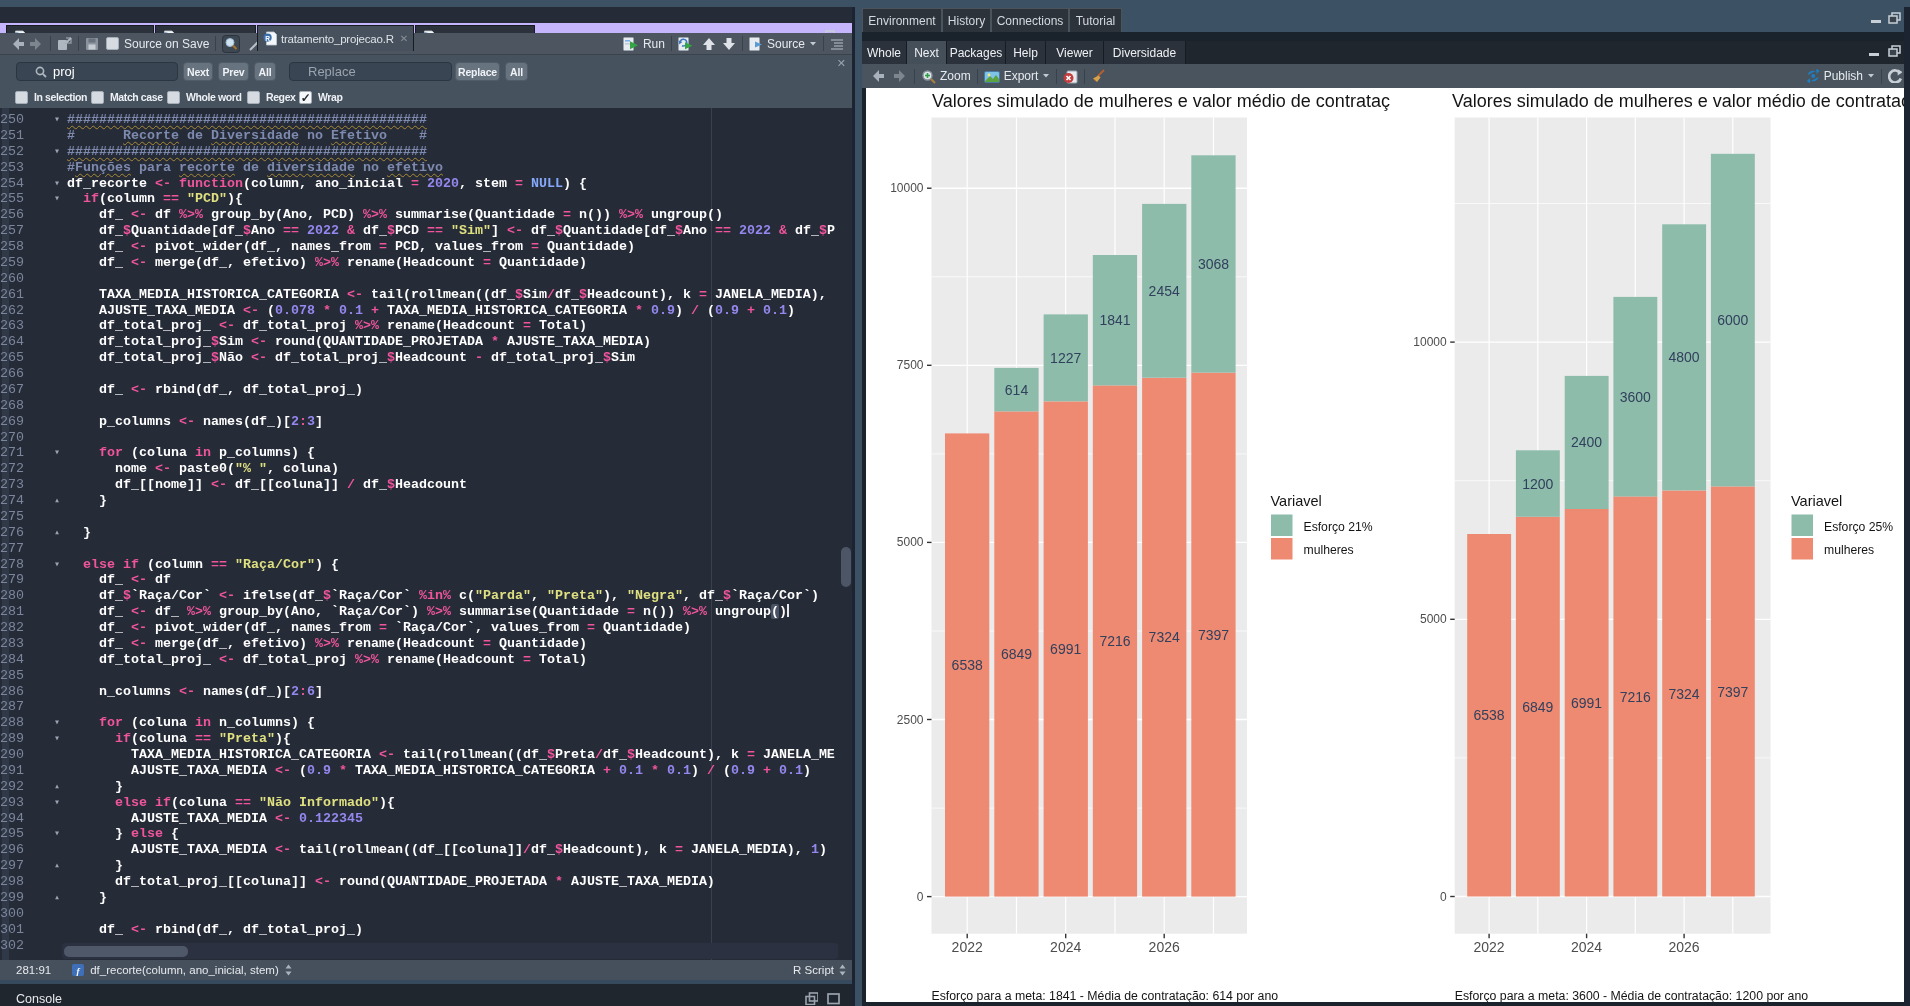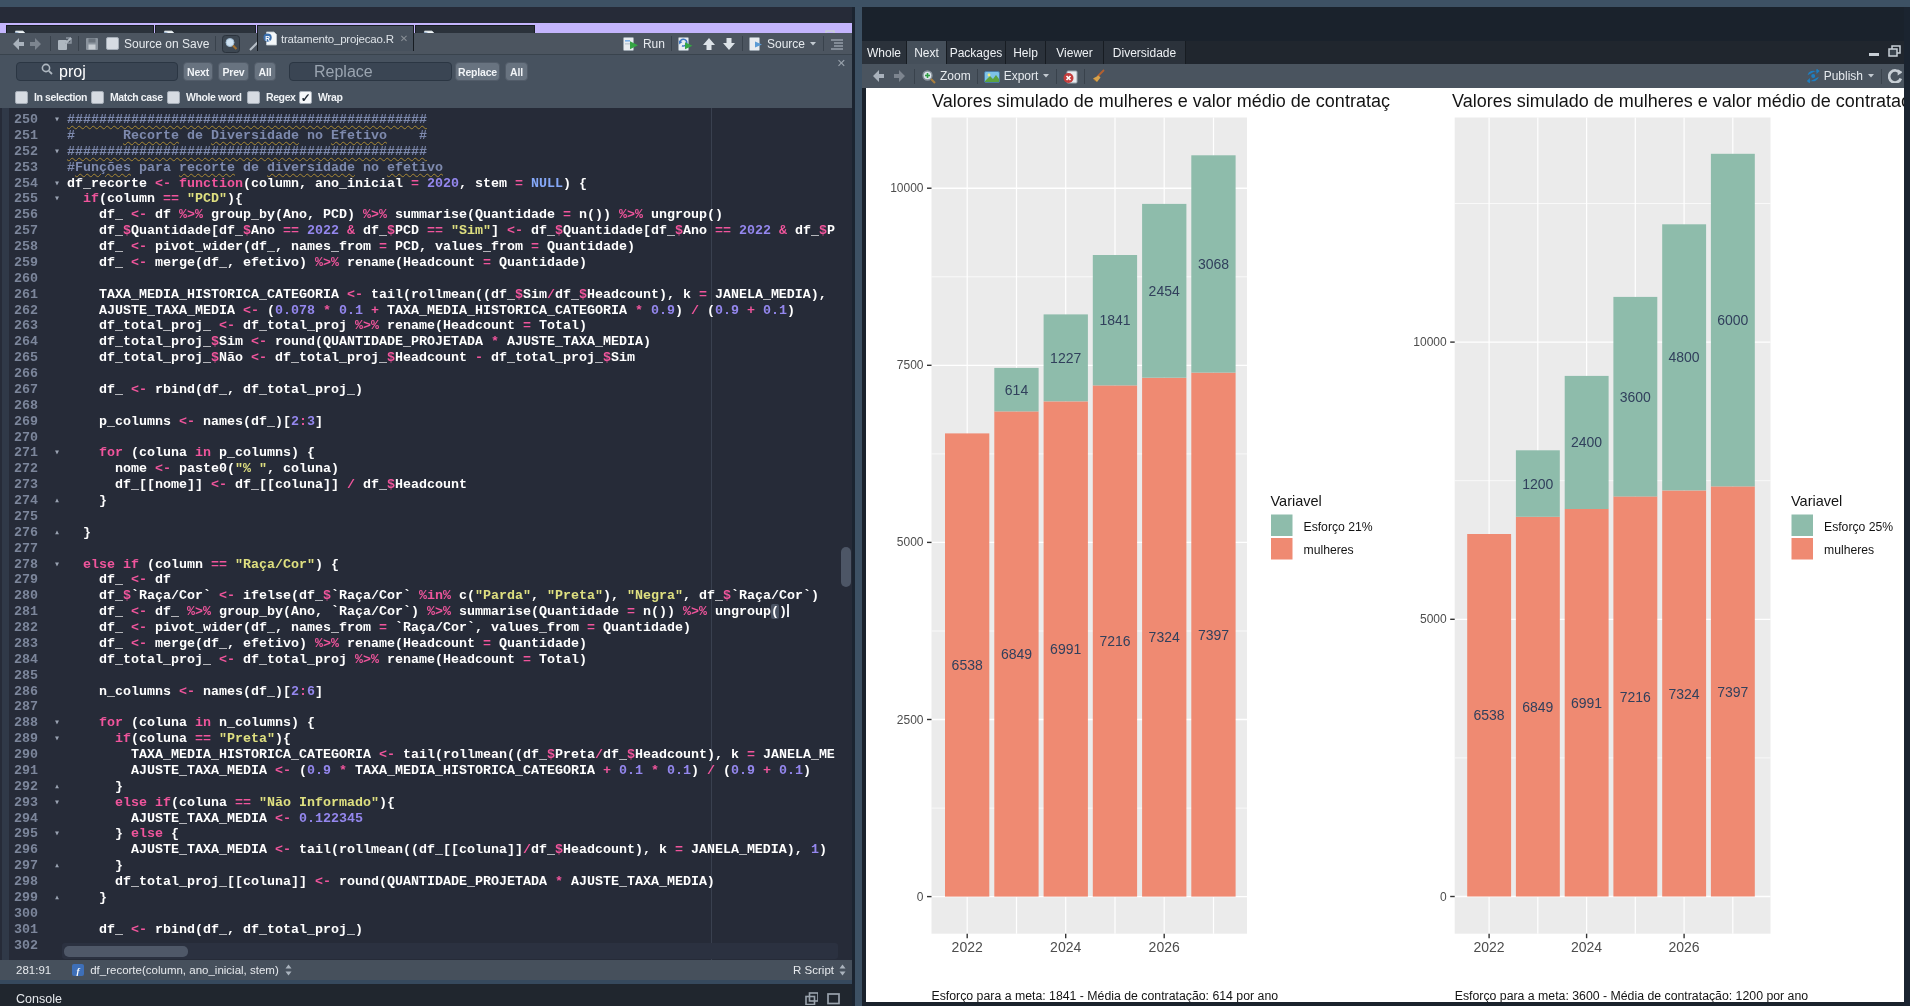--- a/index.html
+++ b/index.html
@@ -9,31 +9,31 @@
 #tabbar{position:absolute;left:0;top:16px;width:852px;height:26px;background:#c4b5fd}
 .tab{position:absolute;top:2px;height:24px;background:#2b323b;border:1px solid #171c22;border-bottom:none;color:#dde2e7;font-size:11.5px;letter-spacing:-0.2px;display:flex;align-items:center;padding:0 5px;gap:4px;white-space:nowrap;overflow:hidden}
 .tab.act{background:#47515d;height:26px;top:2px;z-index:2}
 .tab b{font-weight:normal;color:#8a9097;font-size:10px;margin-left:2px}
 .tab svg{flex:0 0 auto}
 #min1{position:absolute;right:16px;top:7px}
 #toolbar1{position:absolute;left:0;top:26px;width:852px;height:21px;background:#4c5560;display:flex;align-items:center;color:#e6eaee;font-size:12px}
 .sep{width:1px;height:15px;background:#39424c;margin:0 6px}
 .ti{display:flex;align-items:center;gap:4px}
 #findbar{position:absolute;left:0;top:47px;width:852px;height:54px;background:#47525f;border-top:1px solid #39434d}
-.inp{position:absolute;top:7px;height:19px;background:#3a4553;border:1px solid #2b3643;border-radius:4px;color:#fff;font-size:16px;display:flex;align-items:flex-start;padding:0 24px;gap:6px}
+.inp{position:absolute;top:7px;height:19px;background:#3a4553;border:1px solid #2b3643;border-radius:4px;color:#fff;font-size:13px;display:flex;align-items:center;padding:0 18px;gap:6px}
 .btn{position:absolute;top:7px;height:19px;background:#687380;border:1px solid #525c69;border-radius:4px;color:#f0f3f6;font-size:10.5px;font-weight:bold;letter-spacing:-0.2px;display:flex;align-items:center;justify-content:center}
 .cb{position:absolute;top:36px;display:flex;align-items:flex-start;gap:6px;color:#eef1f4;font-size:10.5px;font-weight:bold;letter-spacing:-0.4px;white-space:nowrap}
 .cbx{width:13px;height:13px;background:#d6dbe2;border-radius:2px;border:1px solid #a5adb7}
 .cbx.chk{background:#f5f7f9;color:#1c2530;font-size:12px;font-weight:bold;display:flex;align-items:center;justify-content:center;line-height:10px}
 #editor{position:absolute;left:0;top:101px;width:852px;height:852px;background:#262b38;overflow:hidden}
 #gutterstrip{position:absolute;left:2px;top:0;width:7px;height:852px;background:#303948}
 #marginline{position:absolute;left:711px;top:0;width:1px;height:852px;background:#39404f}
 #code{position:absolute;left:0;top:4px;width:839px;font-family:"Liberation Mono",monospace;font-size:13.33px;font-weight:700;color:#fff;white-space:pre}
 .cl{height:15.88px;line-height:15.88px;position:relative}
-.num{position:absolute;left:0;width:52px;text-align:center;color:#7c869b;font-weight:700}
+.num{position:absolute;left:0;width:52px;text-align:left;color:#7c869b;font-weight:400}
 .fd{position:absolute;left:54px;top:0;color:#9aa3b2;font-size:10px;font-style:normal}
 .ct{position:absolute;left:67px}
 i{font-style:normal}
 i.k{color:#f0559c} i.n{color:#9487ee} i.s{color:#dfe080} i.b{color:#85a8f8}
 i.c{color:#7e8aae} i.c.w{text-decoration:underline;text-decoration-style:wavy;text-decoration-color:#a98a35;text-decoration-thickness:1px;text-underline-offset:0.12em}
 i.pm{background:#4a5363;border-radius:2px}
 i.caret{display:inline-block;width:2px;height:13px;background:#e8eaee;vertical-align:-2px}
 #vscroll{position:absolute;left:841px;top:439px;width:10px;height:40px;background:#4d5666;border-radius:5px}
 #hscroll{position:absolute;left:62px;top:835px;width:776px;height:16px;background:#2b3140;border-radius:3px}
 #hthumb{position:absolute;left:2px;top:2.5px;width:124px;height:11px;background:#4f5868;border-radius:5px}
@@ -229,20 +229,33 @@
             <rect x="4.5" y="1" width="8.5" height="8" fill="none" stroke="#9aa3ad" stroke-width="1.6"></rect>
           </svg></span>
     <span style="position:absolute;right:12px;top:8px"><svg width="13" height="13" viewBox="0 0 13 13" style="">
             <rect x="1" y="2" width="11" height="9.5" fill="none" stroke="#9aa3ad" stroke-width="1.7"></rect>
           </svg></span>
   </div>
 </div>
 <div id="midsep"></div>
     <div id="midsepline"></div>
 <div id="rpane">
+  <div id="rrow1">
+        <div class="rtab1" style="left:0px;width:80px">Environment</div>
+        <div class="rtab1" style="left:80px;width:49px">History</div>
+        <div class="rtab1" style="left:129px;width:78px">Connections</div>
+        <div class="rtab1" style="left:207px;width:53px">Tutorial</div>
+    <span style="position:absolute;right:26px;top:5px"><svg width="14" height="14" viewBox="0 0 14 14" style="">
+            <rect x="1" y="8" width="10" height="3" fill="#c8cfd6"></rect>
+          </svg></span>
+    <span style="position:absolute;right:8px;top:5px"><svg width="14" height="14" viewBox="0 0 14 14" style="">
+            <rect x="4" y="1" width="8" height="7" fill="none" stroke="#c8cfd6" stroke-width="1.5"></rect>
+            <rect x="1" y="4" width="8" height="7" fill="#3a434d" stroke="#c8cfd6" stroke-width="1.5"></rect>
+          </svg></span>
+  </div>
   <div id="rrow2">
         <div class="rtab2" style="left:0px;width:45px">Whole</div>
         <div class="rtab2 act" style="left:45px;width:40px">Next</div>
         <div class="rtab2" style="left:85px;width:59px">Packages</div>
         <div class="rtab2" style="left:144px;width:40px">Help</div>
         <div class="rtab2" style="left:184px;width:58px">Viewer</div>
         <div class="rtab2" style="left:242px;width:82px">Diversidade</div>
     <span style="position:absolute;right:28px;top:4px"><svg width="14" height="14" viewBox="0 0 14 14" style="">
             <rect x="1" y="8" width="10" height="3" fill="#c8cfd6"></rect>
           </svg></span>

